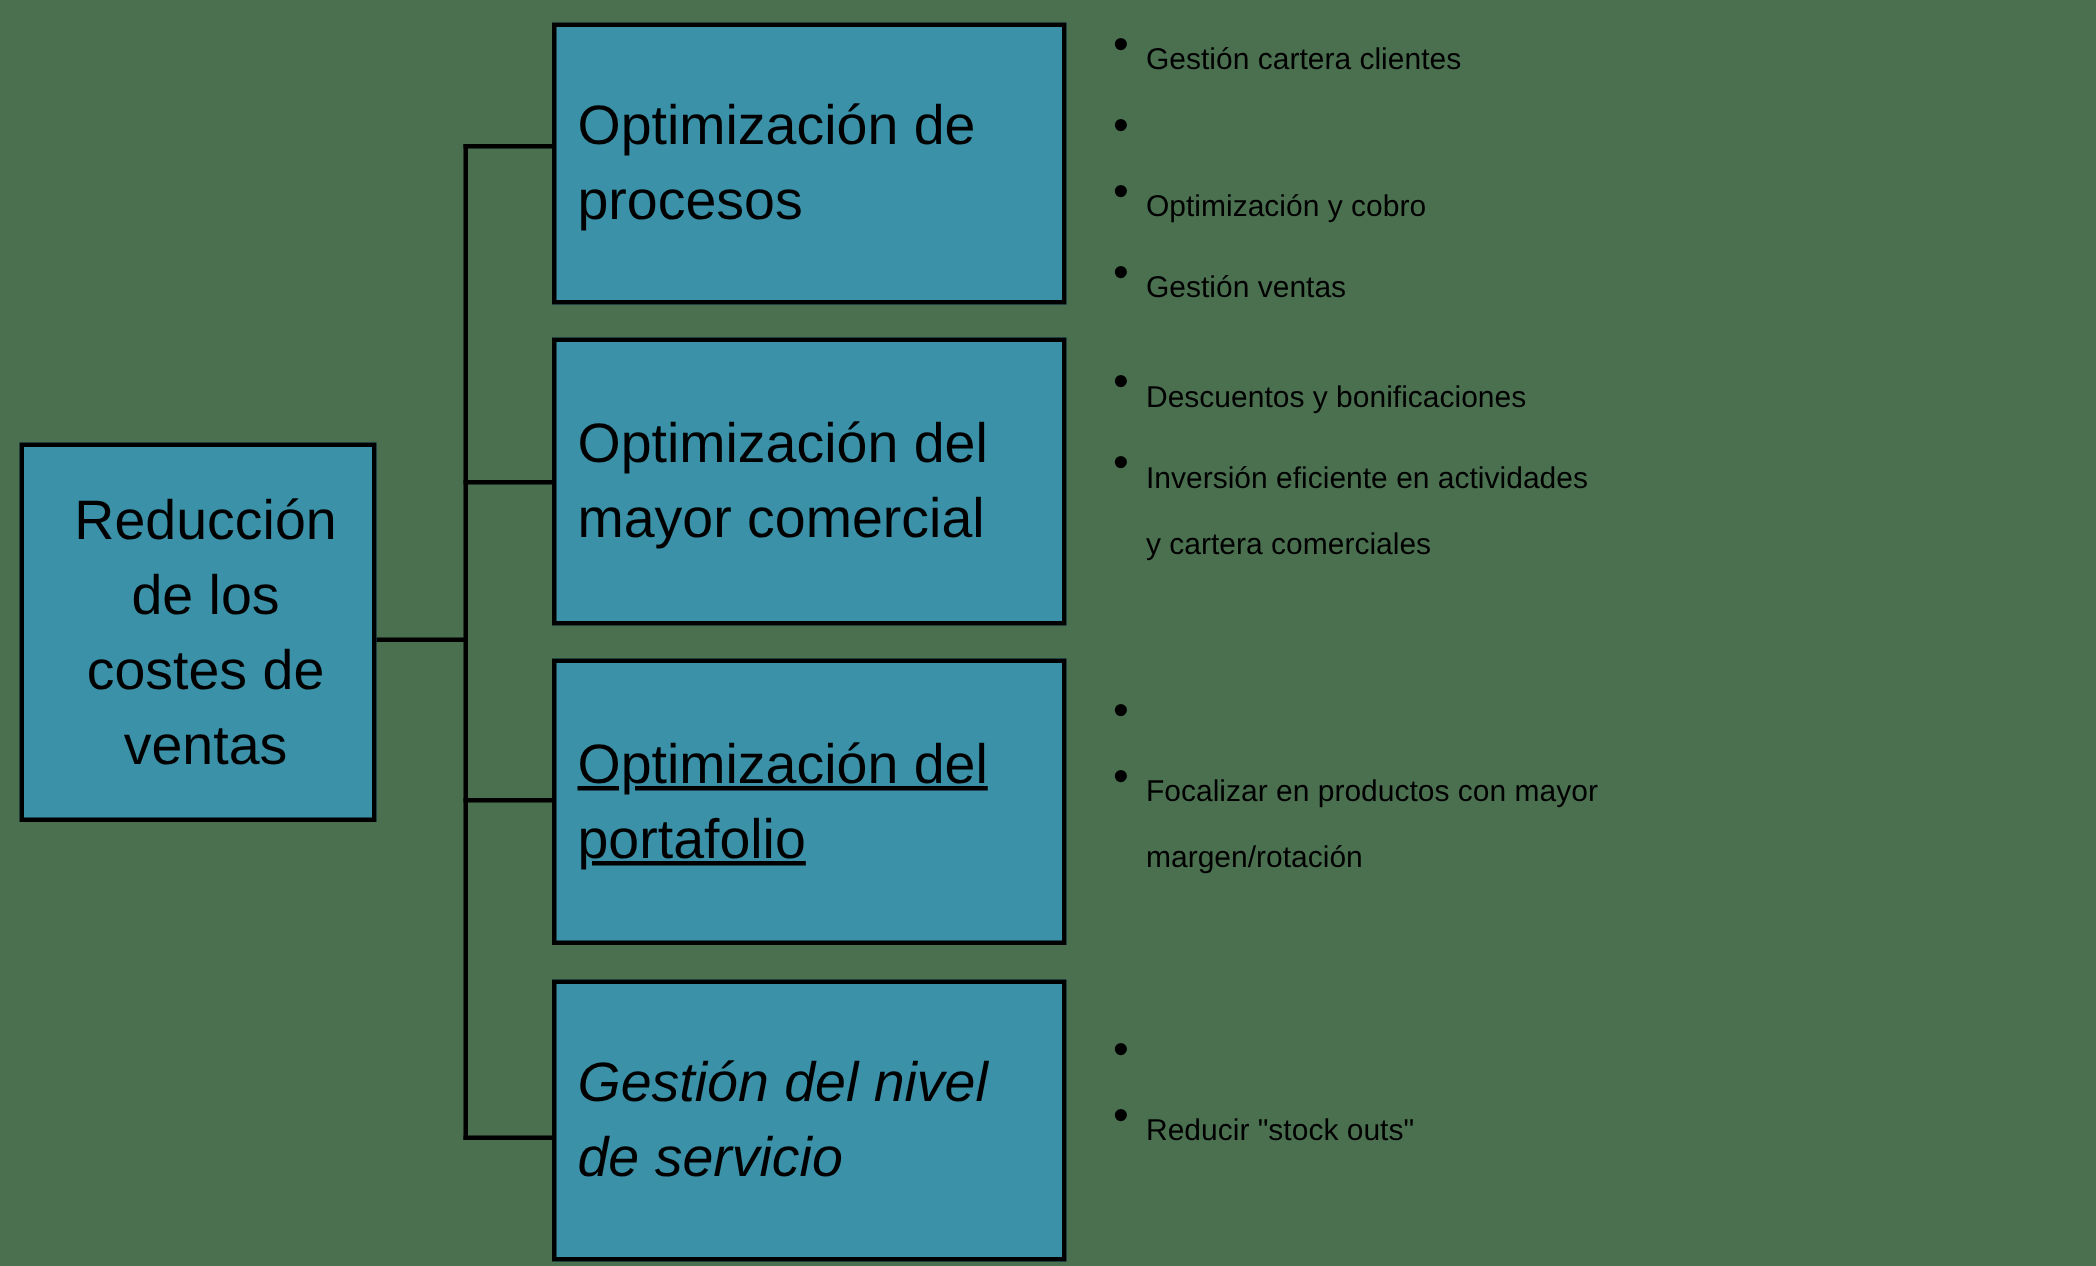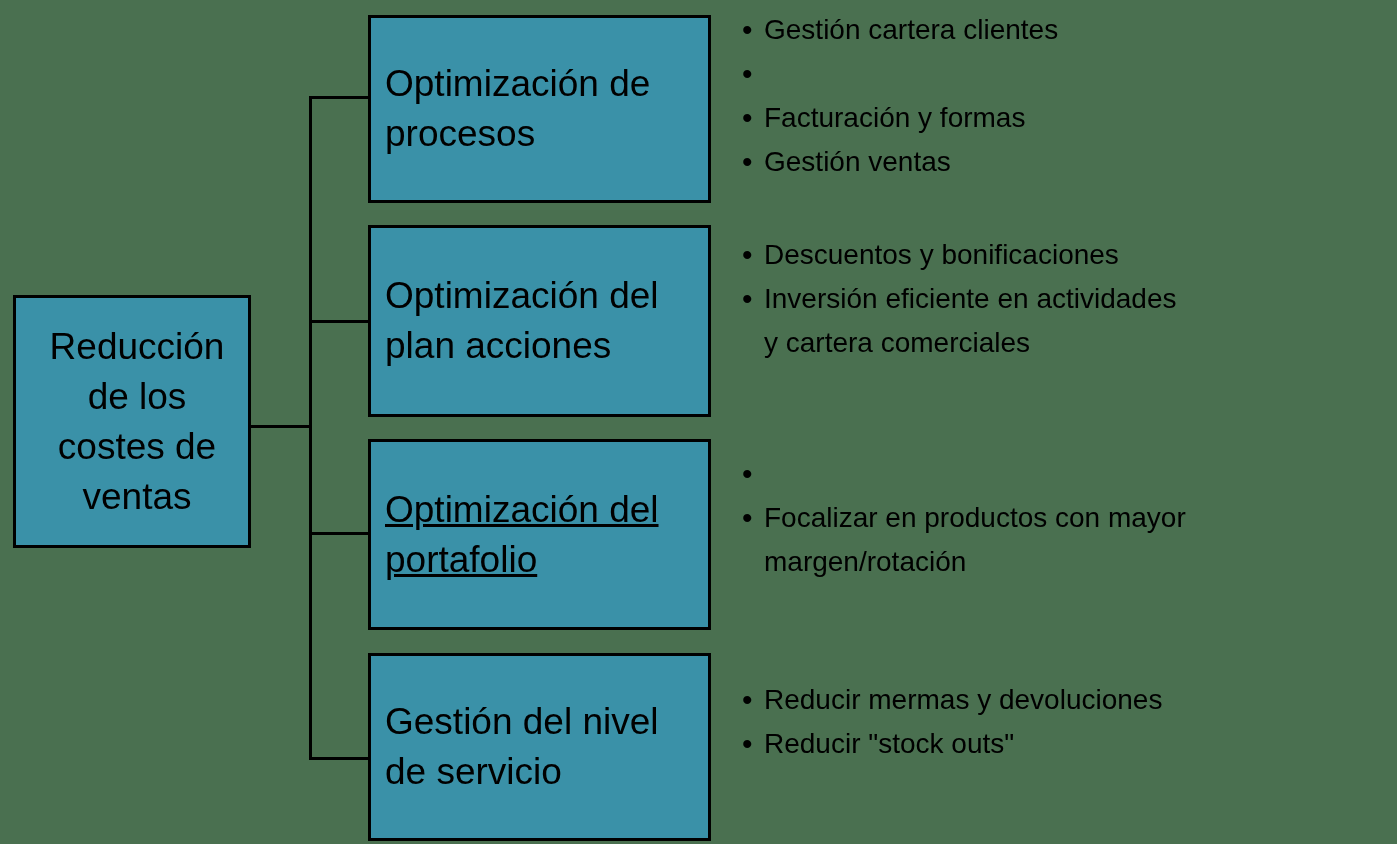--- a/index.html
+++ b/index.html
@@ -27,21 +27,21 @@
   }
   .node .label {
     font-size: 37px;
     line-height: 50px;
     color: var(--text, #000);
   }
   .node-root  { left: 13px;  top: 295px; width: 238px; height: 253px; text-align: center; }
   .box-1      { left: 368px; top: 15px;  width: 343px; height: 188px; }
   .box-2      { left: 368px; top: 225px; width: 343px; height: 192px; }
   .box-3      { left: 368px; top: 439px; width: 343px; height: 191px; text-decoration: underline; }
-  .box-4      { left: 368px; top: 653px; width: 343px; height: 188px; }
+  .box-4      { left: 368px; top: 653px; width: 343px; height: 188px; font-style: italic; }
 
   .line {
     position: absolute;
     background: var(--line, #000);
   }
   .trunk     { left: 309px; top: 96px;  width: 3px;  height: 664px; }
   .root-link { left: 249px; top: 425px; width: 62px; height: 3px; }
   .branch-1  { left: 309px; top: 96px;  width: 61px; height: 3px; }
   .branch-2  { left: 309px; top: 320px; width: 61px; height: 3px; }
   .branch-3  { left: 309px; top: 532px; width: 61px; height: 3px; }
@@ -63,24 +63,25 @@
     align-items: flex-start;
   }
   .bullet-marker {
     flex: 0 0 22px;
     width: 22px;
     font-size: 30px;
     line-height: 44px;
     color: var(--text, #000);
   }
   .bullet-text {
-    font-size: 28px;
+    font-size: 20px;
     line-height: 44px;
     white-space: pre-line;
     color: var(--text, #000);
+    margin-top: 10px;
   }
 </style>
 </head>
 <body>
 
 <div class="canvas">
 
   <div class="line root-link"></div>
   <div class="line trunk"></div>
   <div class="line branch-1"></div>
@@ -89,40 +90,40 @@
   <div class="line branch-4"></div>
 
   <div class="node node-root">
     <div class="label">Reducción de los costes de ventas</div>
   </div>
 
   <div class="node box-1">
     <div class="label">Optimización de procesos</div>
   </div>
   <div class="node box-2">
-    <div class="label">Optimización del plan acciones</div>
+    <div class="label">Optimización del mayor comercial</div>
   </div>
   <div class="node box-3">
     <div class="label">Optimización del portafolio</div>
   </div>
   <div class="node box-4">
     <div class="label">Gestión del nivel de servicio</div>
   </div>
 
   <ul class="bullets bullets-1">
     <li>
       <span class="bullet-marker">•</span>
       <span class="bullet-text">Gestión cartera clientes</span>
     </li>
     <li>
       <span class="bullet-marker">•</span>
     </li>
     <li>
       <span class="bullet-marker">•</span>
-      <span class="bullet-text">Facturación y formas</span>
+      <span class="bullet-text">Optimización y cobro</span>
     </li>
     <li>
       <span class="bullet-marker">•</span>
       <span class="bullet-text">Gestión ventas</span>
     </li>
   </ul>
 
   <ul class="bullets bullets-2">
     <li>
       <span class="bullet-marker">•</span>
@@ -142,21 +143,20 @@
     <li>
       <span class="bullet-marker">•</span>
       <span class="bullet-text">Focalizar en productos con mayor
 margen/rotación</span>
     </li>
   </ul>
 
   <ul class="bullets bullets-4">
     <li>
       <span class="bullet-marker">•</span>
-      <span class="bullet-text">Reducir mermas y devoluciones</span>
     </li>
     <li>
       <span class="bullet-marker">•</span>
       <span class="bullet-text">Reducir "stock outs"</span>
     </li>
   </ul>
 
 </div>
 
 </body></html>

